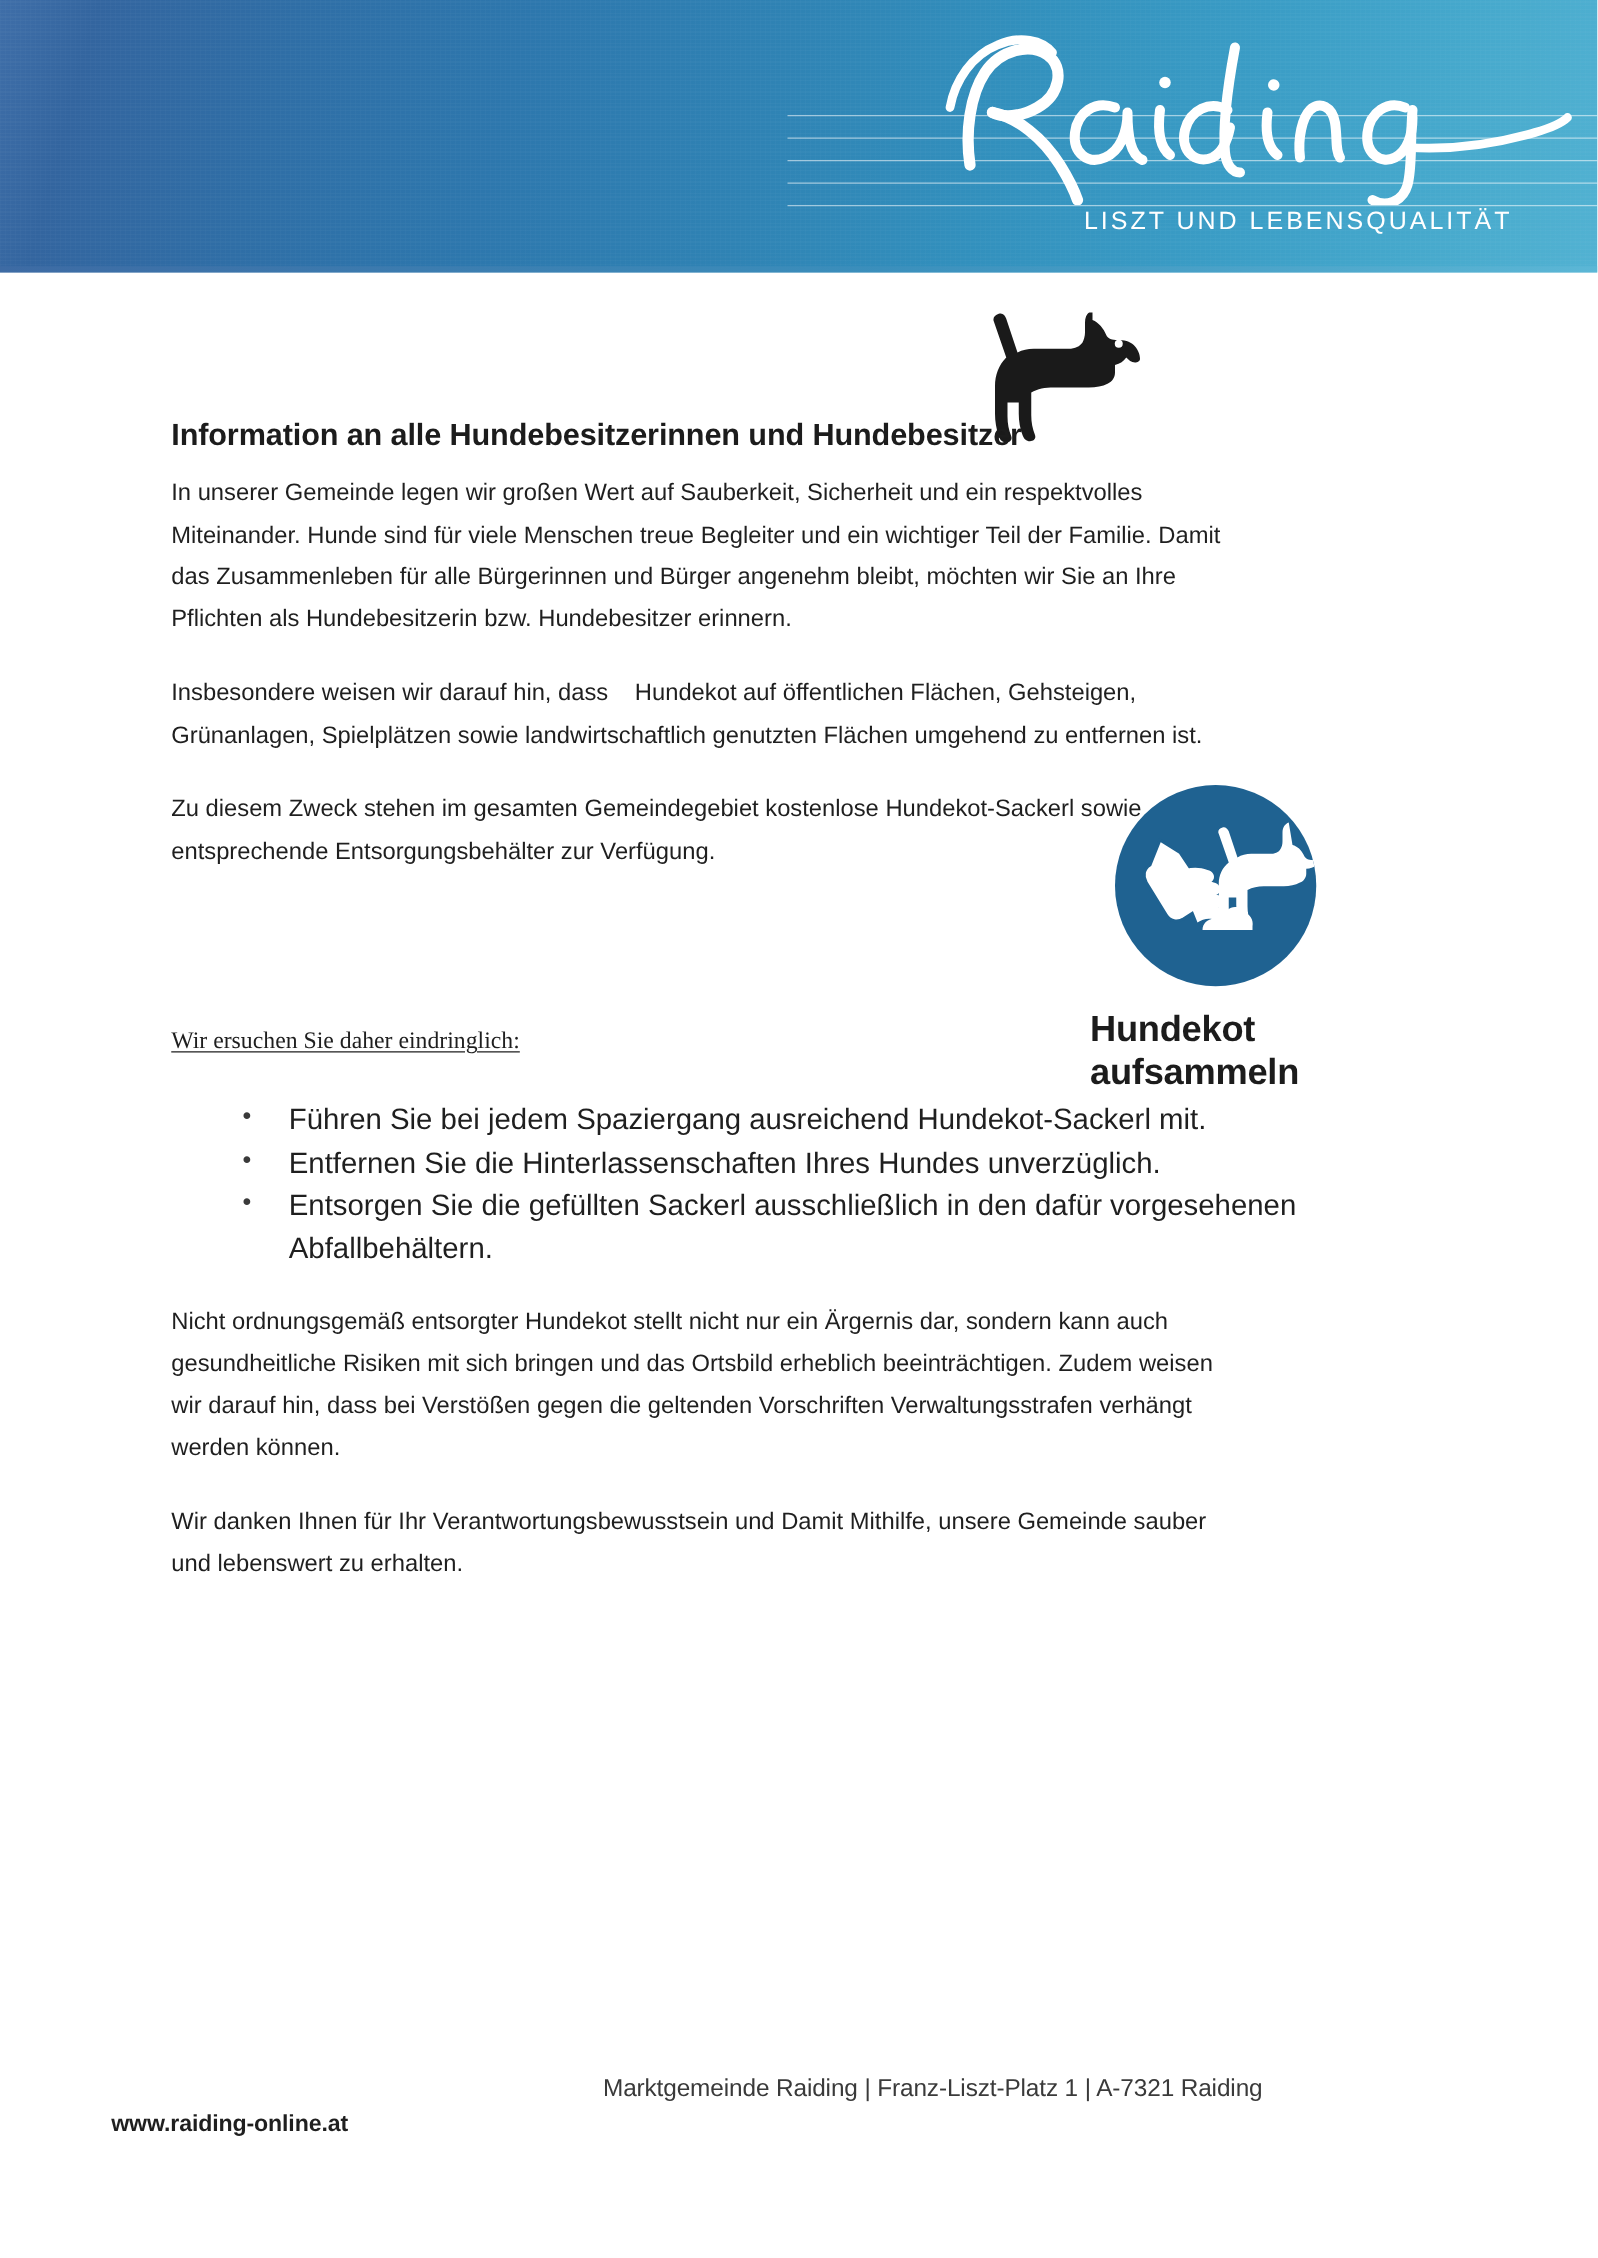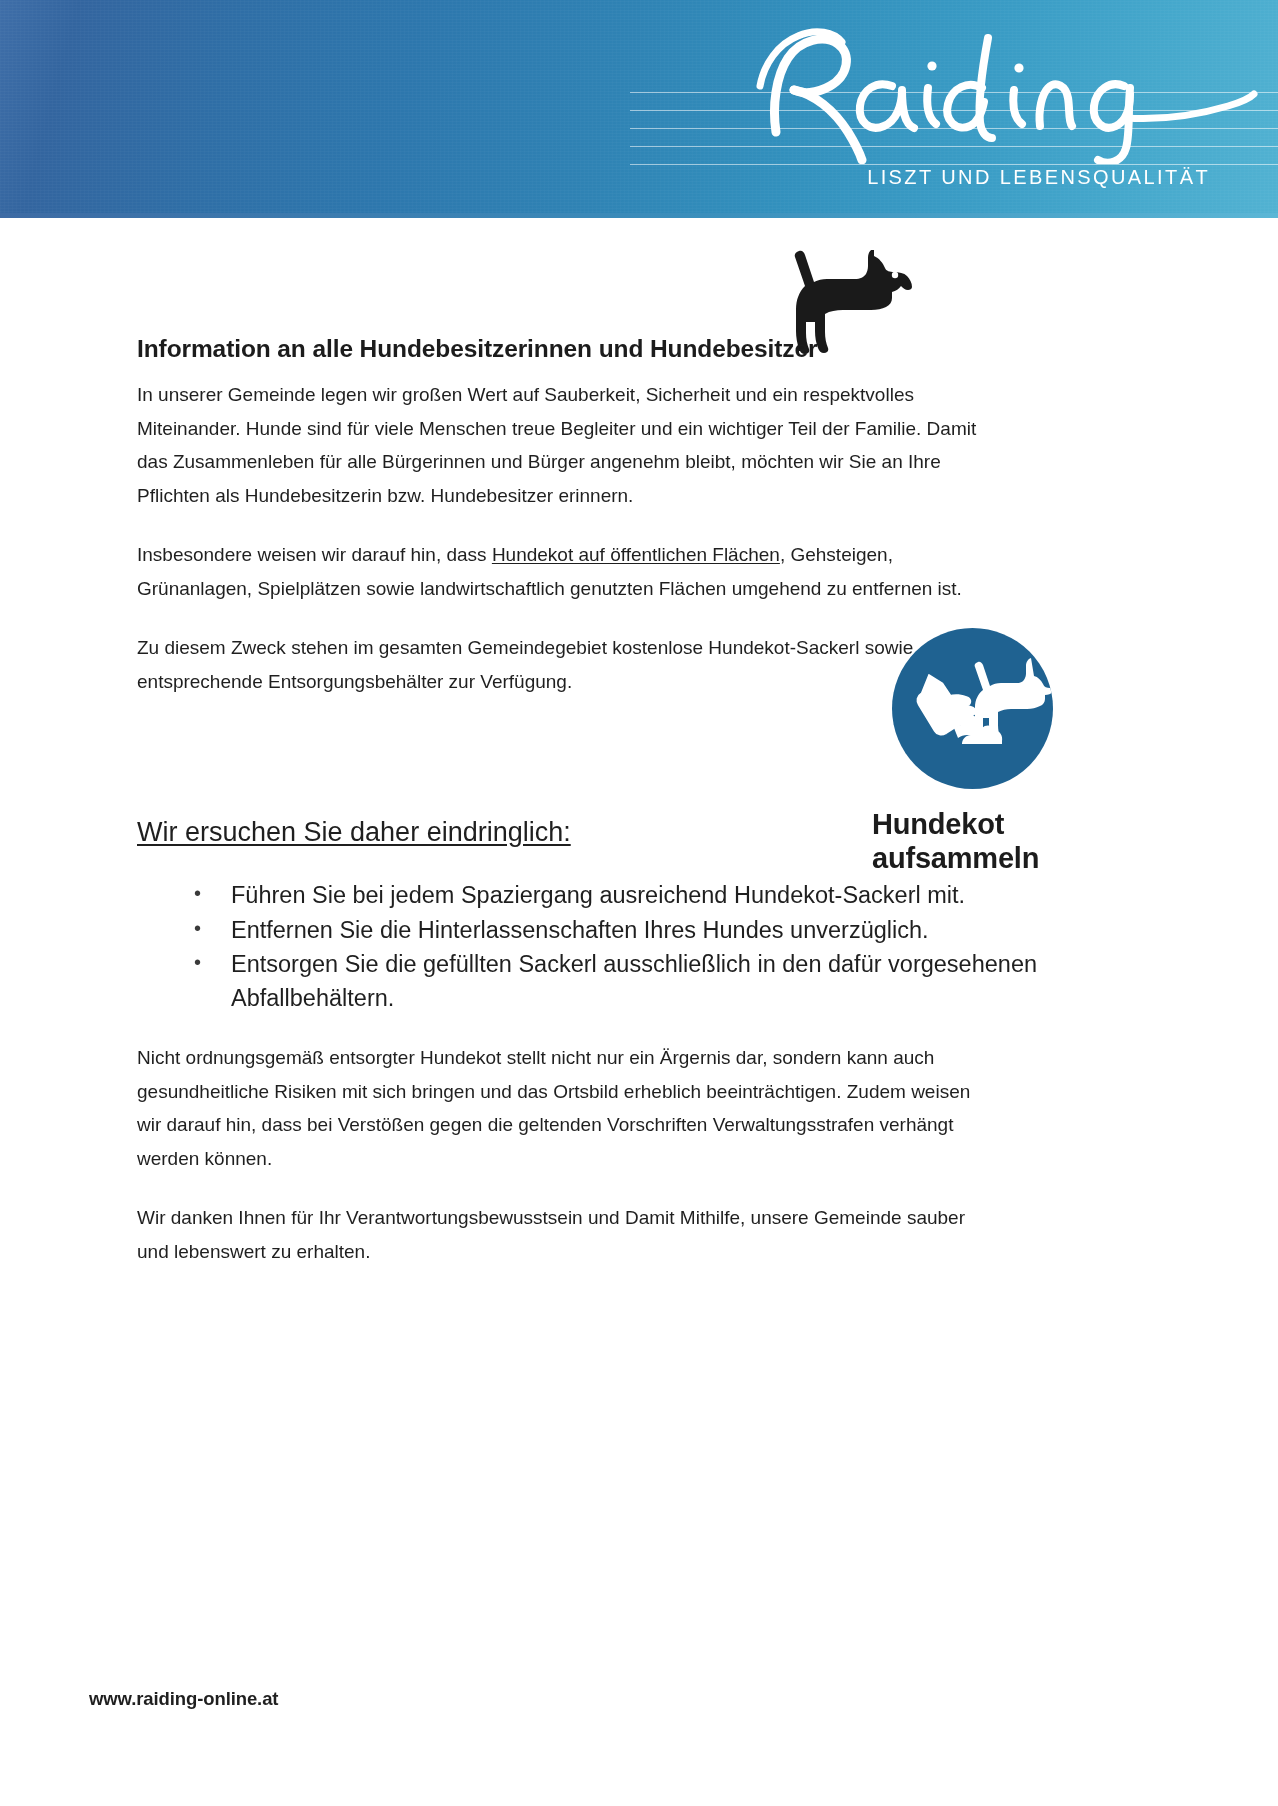--- a/index.html
+++ b/index.html
@@ -125,31 +125,32 @@
   p.body-par {
     margin: 0 0 26px 0;
     font-size: 19px;
     line-height: 33.5px;
     color: #1f1f1f;
     width: 845px;
   }
   p.narrow {
     width: 790px;
   }
-  .u { text-decoration: underline; text-underline-offset: 2px; }
+  .u { text-underline-offset: 2px; margin-left: 16px; }
 
   .ask-heading {
     margin: 0;
     padding-top: 92px;
-    font-size: 27px;
+    font-size: 19px;
     line-height: 33px;
     color: #1f1f1f;
     text-decoration: underline;
     text-underline-offset: 3px;
     display: inline-block;
+    font-family: Liberation Serif, serif;
   }
 
   ul.request-list {
     margin: 30px 0 26px 0;
     padding: 0 0 0 57px;
     list-style: none;
     width: 880px;
   }
   ul.request-list li {
     position: relative;
@@ -330,16 +331,17 @@
 
     <p class="body-par">Nicht ordnungsgemäß entsorgter Hundekot stellt nicht nur ein Ärgernis dar, sondern kann auch gesundheitliche Risiken mit sich bringen und das Ortsbild erheblich beeinträchtigen. Zudem weisen wir darauf hin, dass bei Verstößen gegen die geltenden Vorschriften Verwaltungsstrafen verhängt werden können.</p>
 
     <p class="body-par">Wir danken Ihnen für Ihr Verantwortungsbewusstsein und Damit Mithilfe, unsere Gemeinde sauber und lebenswert zu erhalten.</p>
 
   </div>
 
   <div class="footer">
     <div class="footer-web">www.raiding-online.at</div>
     <div class="footer-contact">
+      <div>Marktgemeinde Raiding | Franz-Liszt-Platz 1 | A-7321 Raiding</div>
     </div>
   </div>
 
 </div>
 
 </body></html>

